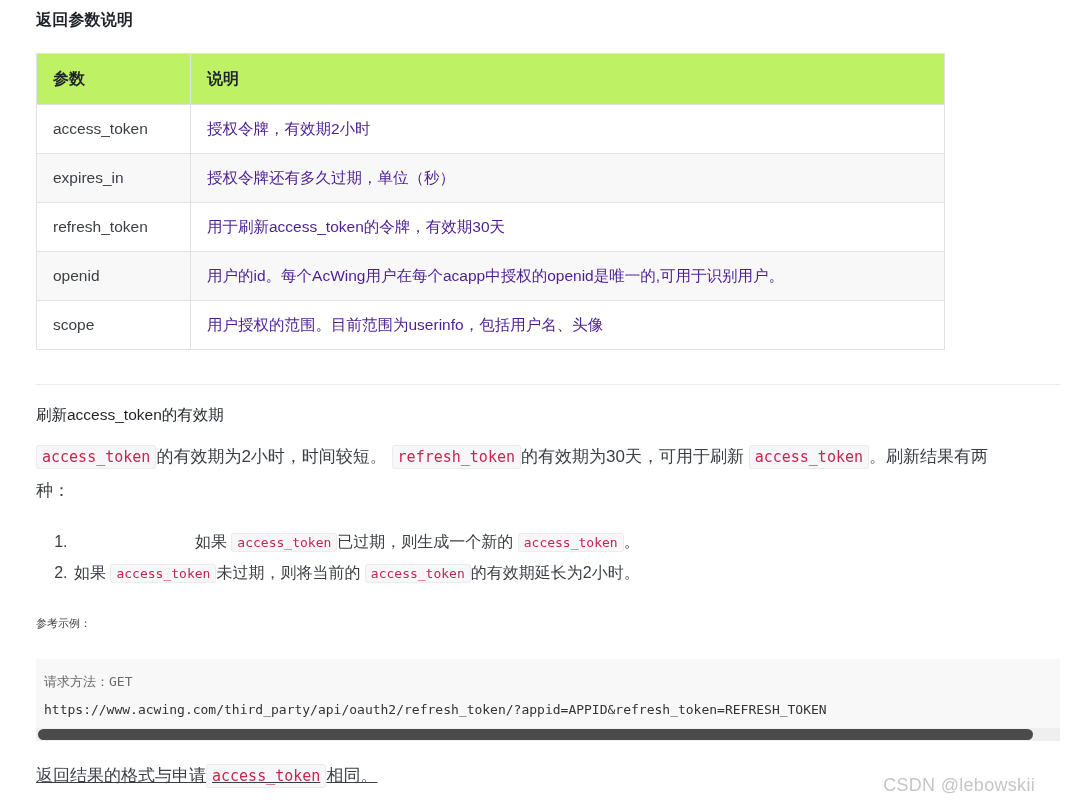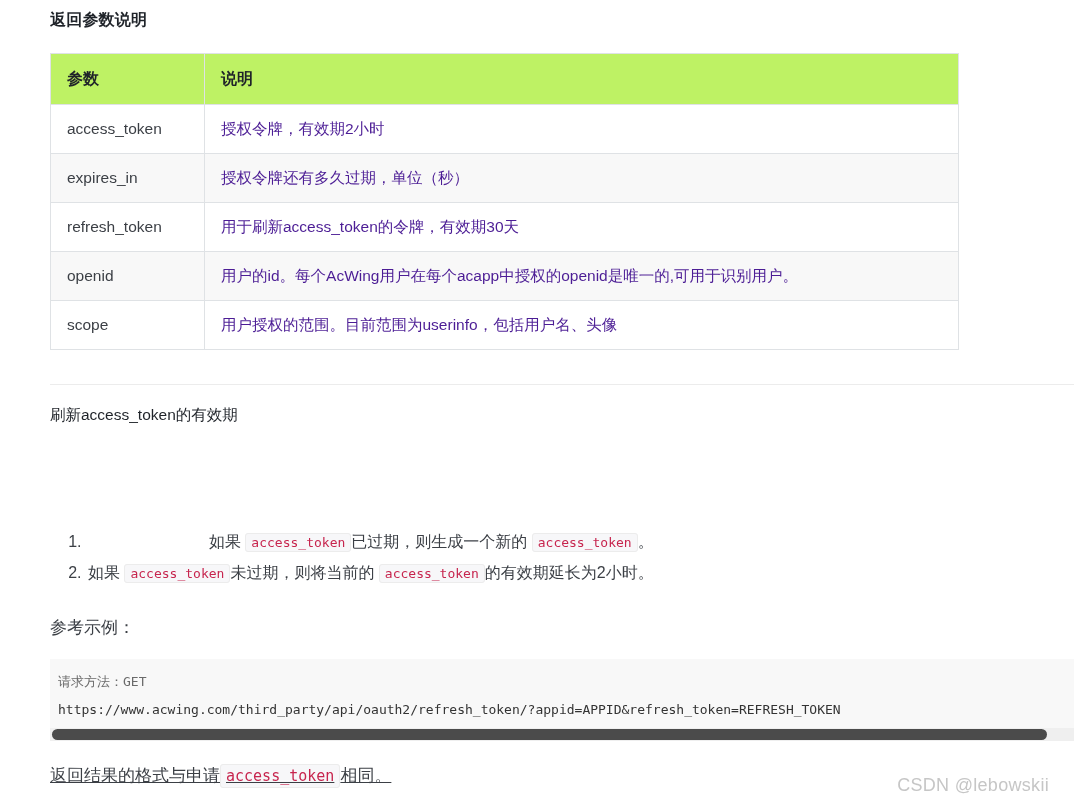--- a/index.html
+++ b/index.html
@@ -13,21 +13,21 @@
     height: 802px;
     position: relative;
     overflow: hidden;
     font-family: "Liberation Sans", "DejaVu Sans", sans-serif;
     color: #2c3e50;
     -webkit-font-smoothing: antialiased;
   }
 
   .page {
     position: absolute;
-    left: 14px; top: 0;
+    left: 0; top: 0;
     width: 1047px;
     height: 802px;
     padding: 11px;
   }
 
   
   .section-title {
     position: absolute;
     left: 36px;
     top: 10px;
@@ -146,21 +146,21 @@
   ol.steps li {
     white-space: nowrap;
     padding-left: 2px;
   }
 
   
   .example-label {
     position: absolute;
     left: 36px;
     top: 616px;
-    font-size: 17px;
+    font-size: 11px;
     color: #3b3f45;
   }
 
   
   .codeblock {
     position: absolute;
     left: 36px;
     top: 659px;
     width: 1024px;
     height: 82px;
@@ -261,20 +261,25 @@
           <td>用户授权的范围。目前范围为userinfo，包括用户名、头像</td>
         </tr>
       </tbody>
     </table>
   </div>
 
   <hr class="divider">
 
   <div class="sub-title">刷新access_token的有效期</div>
 
+  <div class="para para-1">
+    <code class="inline">access_token</code><span>的有效期为2小时，时间较短。</span>
+    <code class="inline">refresh_token</code><span>的有效期为30天，可用于刷新</span>
+    <code class="inline">access_token</code><span>。刷新结果有两种：</span>
+  </div>
 
   <ol class="steps">
     <li><span>如果</span>
       <code class="inline sm">access_token</code><span>已过期，则生成一个新的</span>
       <code class="inline sm">access_token</code><span>。</span>
     </li>
     <li><span>如果</span>
       <code class="inline sm">access_token</code><span>未过期，则将当前的</span>
       <code class="inline sm">access_token</code><span>的有效期延长为2小时。</span>
     </li>

